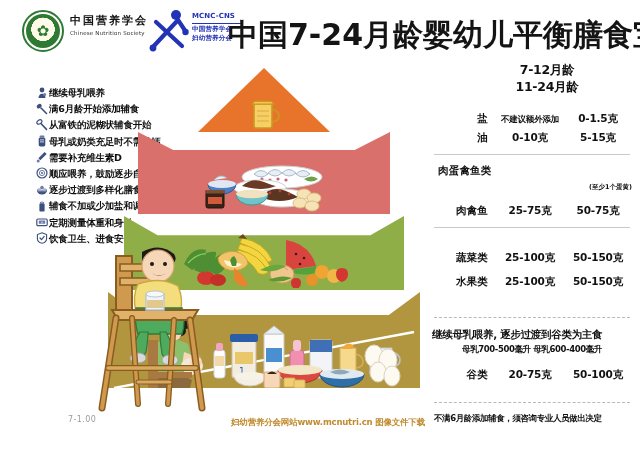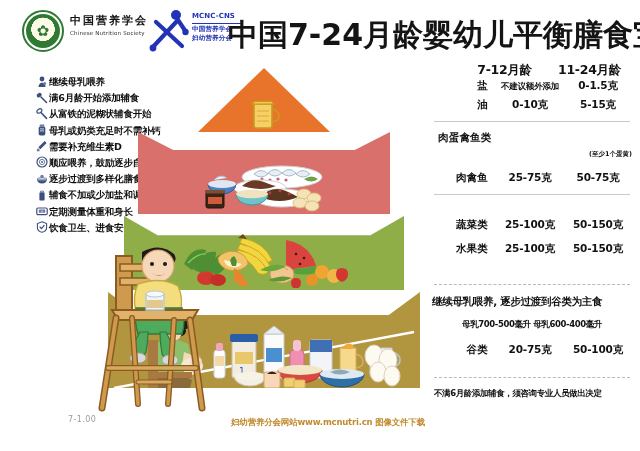--- a/index.html
+++ b/index.html
@@ -23,21 +23,21 @@
   .mcnc-mark{position:absolute;left:148px;top:8px;width:44px;height:44px;color:#2233b5;}
   .mcnc-text{position:absolute;left:192px;top:12px;width:52px;}
   .mcnc-en{font-size:7px;font-weight:bold;color:#2233b5;letter-spacing:.1px;line-height:9px;}
   .mcnc-rule{width:50px;height:1px;background:#2233b5;margin:1.5px 0;}
   .mcnc-cn1,.mcnc-cn2{font-size:6.5px;font-weight:bold;color:#2233b5;line-height:8.5px;letter-spacing:.2px;}
 
   #title{position:absolute;left:228px;top:18px;font-size:30px;font-weight:bold;
          letter-spacing:0px;color:#141414;white-space:nowrap;line-height:34px;}
 
   
-  #tips{position:absolute;left:34px;top:75px;width:178px;}
+  #tips{position:absolute;left:34px;top:86px;width:178px;}
   .tip{display:flex;align-items:flex-start;margin-bottom:2.2px;height:14px;}
   .tip .ico{width:15px;min-width:15px;height:13px;color:#3d4f7c;
             display:flex;align-items:center;justify-content:center;}
   .tip .txt{font-size:9.5px;font-weight:bold;color:#0f0f0f;line-height:13px;
             white-space:nowrap;letter-spacing:-.2px;}
 
   
   #pyramid{position:absolute;left:90px;top:62px;width:340px;height:340px;}
   .tier{position:absolute;}
 
@@ -55,38 +55,38 @@
                pointer-events:none;}
 
   .foodset{position:absolute;}
 
   
   #highchair{position:absolute;left:86px;top:240px;width:128px;height:172px;}
 
   
   #table{position:absolute;left:432px;top:62px;width:200px;}
   .thead{display:flex;font-size:12.5px;font-weight:bold;color:#111;
-         margin-bottom:0;padding-left:30px;letter-spacing:-.3px;}
+         margin-bottom:16px;padding-left:30px;letter-spacing:-.3px;flex-direction:column;}
   .thead span{flex:1;text-align:center;}
   .trow{display:flex;align-items:baseline;margin-bottom:5px;}
   .tlabel{width:56px;text-align:right;padding-right:8px;font-size:10.5px;
           font-weight:bold;color:#111;letter-spacing:.2px;}
   .tv{flex:1;text-align:center;font-size:10.5px;font-weight:bold;color:#111;
       letter-spacing:-.2px;}
   .tv.small{font-size:8.5px;}
   .tsub{font-size:6.5px;font-weight:bold;color:#111;text-align:right;
         margin:-1px 0 12px 0;padding-left:20px;}
   .sect{font-size:10.5px;font-weight:bold;color:#111;margin:4px 0 6px 0;
         padding-left:6px;letter-spacing:.2px;}
   .divider{height:1px;background:#c9c9c9;margin:9px 2px 9px 2px;}
   .divider.dash{height:0;border-top:1px dashed #b9b9b9;background:none;}
   .note-lead{font-size:10.5px;font-weight:bold;color:#111;
              letter-spacing:-.3px;line-height:15px;}
   .note-sub{font-size:8.5px;font-weight:bold;color:#111;text-align:center;
-            letter-spacing:-.4px;margin-top:10px;}
+            letter-spacing:-.4px;margin-top:2px;}
   .note-foot{font-size:8.5px;font-weight:bold;color:#111;letter-spacing:-.4px;
              line-height:13px;padding-left:2px;}
 
   
   #foot-code{position:absolute;left:68px;top:415px;font-size:8px;color:#9b9b9b;
              letter-spacing:.4px;}
   #foot-url{position:absolute;left:8px;top:417px;width:640px;text-align:center;
             font-size:8.5px;font-weight:bold;color:#c08a2e;letter-spacing:-.2px;}
 </style>
 </head>

